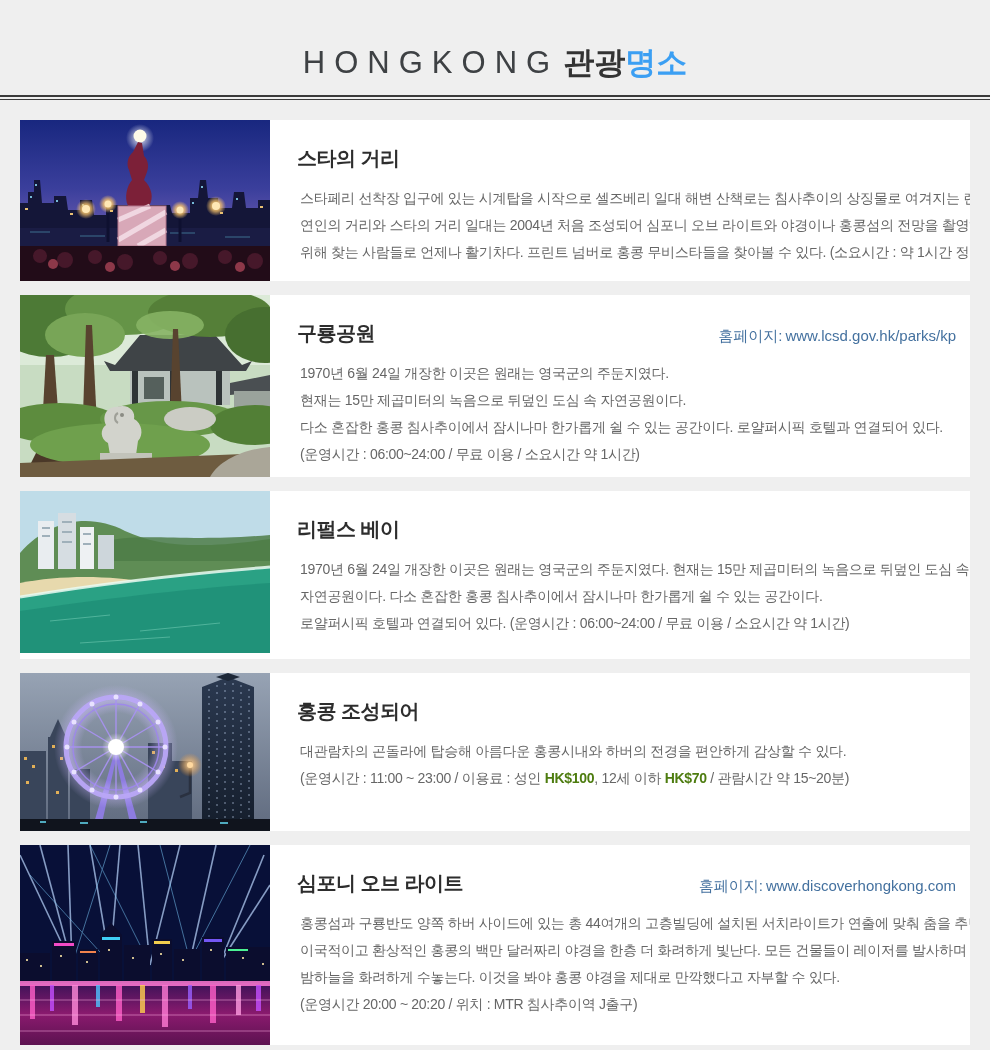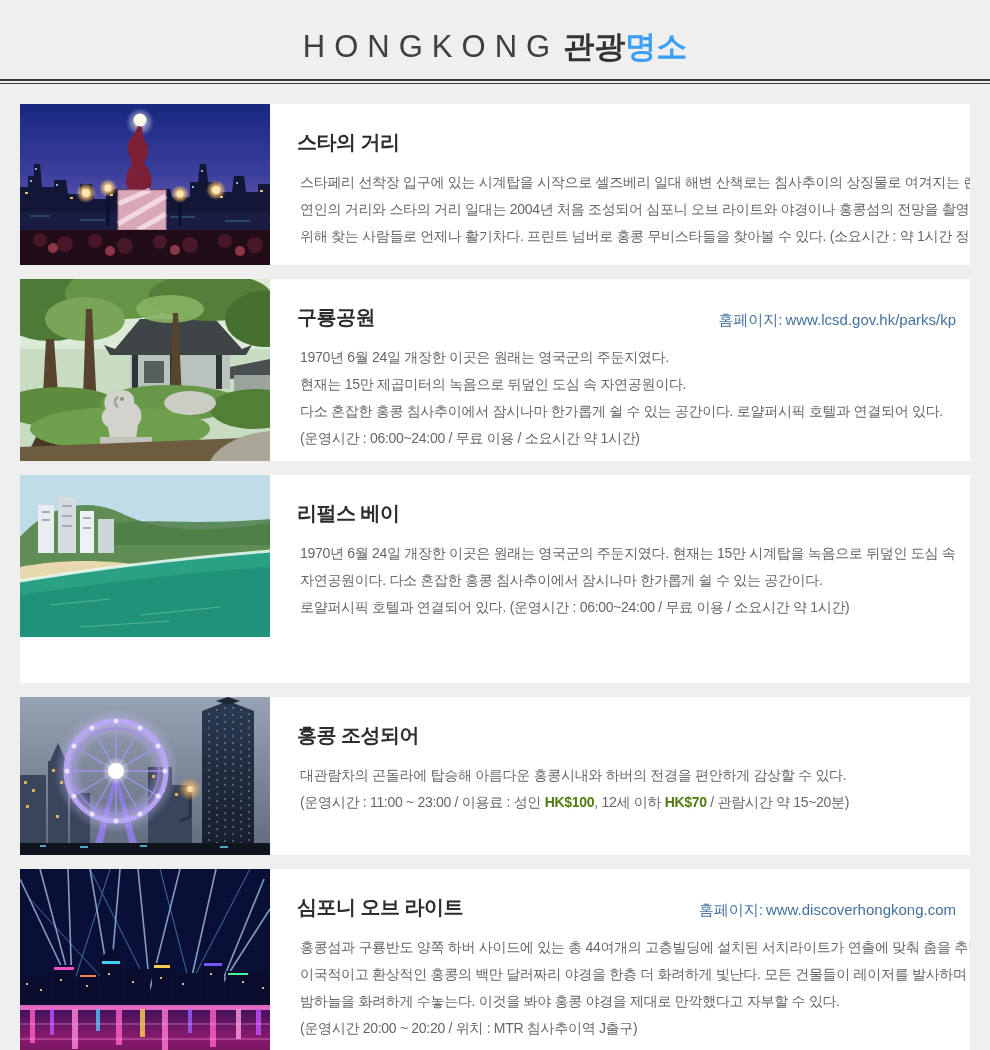--- a/index.html
+++ b/index.html
@@ -5,32 +5,32 @@
   html,body { margin:0; padding:0; }
   body {
     width:990px; height:1050px;
     background:#efefef;
     font-family:"Liberation Sans","DejaVu Sans",sans-serif;
     overflow:hidden;
   }
   .page { width:990px; height:1050px; position:relative; }
 
   
-  .header { text-align:center; padding-top:28px; }
+  .header { text-align:center; padding-top:44px; }
   .header h1 { margin:0; font-size:31px; line-height:38px; white-space:nowrap; }
   .title-en { font-weight:400; letter-spacing:9px; color:#3e4144; }
   .title-ko { font-weight:700; color:#333333; letter-spacing:0; margin-left:4px; }
   .title-ko-accent { font-weight:700; color:#3b9ff3; }
   .header-rule { margin-top:13px; height:2px; border-top:2px solid #3a3a3a; border-bottom:1px solid #3a3a3a; }
 
   
   .cards { margin:20px 20px 0 20px; }
   .card { display:flex; background:#ffffff; margin-bottom:14px; overflow:hidden; }
   .card.h161 { height:161px; } .card.h182 { height:182px; }
-  .card.h162 { height:208px; } .card.h158 { height:158px; }
+  .card.h162 { height:168px; } .card.h158 { height:158px; }
   .card.h200 { height:200px; }
   .photo { flex:0 0 250px; }
   .photo svg { display:block; }
   .content { flex:1; padding:25px 14px 0 27px; overflow:hidden; position:relative; }
   .card-head { display:flex; justify-content:space-between; align-items:flex-start; }
   .attraction-title { font-size:20px; font-weight:700; color:#2d2d2d; letter-spacing:-0.5px; white-space:nowrap; }
   .homepage { font-size:15px; color:#44719f; margin-top:7px; white-space:nowrap; }
   .homepage .hp-url { margin-left:3px; }
   .body-lines { margin-top:13px; }
   .line { font-size:14px; line-height:27px; color:#666666; letter-spacing:-0.3px; white-space:nowrap; padding-left:3px; }
@@ -225,21 +225,21 @@
               <line x1="120" y1="140" x2="200" y2="132"></line>
               <line x1="60" y1="152" x2="150" y2="146"></line>
             </g>
         </svg>
       </div>
       <div class="content">
         <div class="card-head">
           <div class="attraction-title">리펄스 베이</div>
         </div>
         <div class="body-lines">
-            <div class="line">1970년 6월 24일 개장한 이곳은 원래는 영국군의 주둔지였다. 현재는 15만 시계탑을 녹음으로 뒤덮인 도심 속</div>
+            <div class="line">1970년 6월 24일 개장한 이곳은 원래는 영국군의 주둔지였다. 현재는 15만 제곱미터의 녹음으로 뒤덮인 도심 속</div>
             <div class="line">자연공원이다. 다소 혼잡한 홍콩 침사추이에서 잠시나마 한가롭게 쉴 수 있는 공간이다.</div>
             <div class="line">로얄퍼시픽 호텔과 연결되어 있다. (운영시간 : 06:00~24:00 / 무료 이용 / 소요시간 약 1시간)</div>
           </div>
       </div>
     </section>
 
     <section class="card h158">
       <div class="photo">
         <svg width="250" height="158" viewBox="0 0 250 158">
           <defs>

